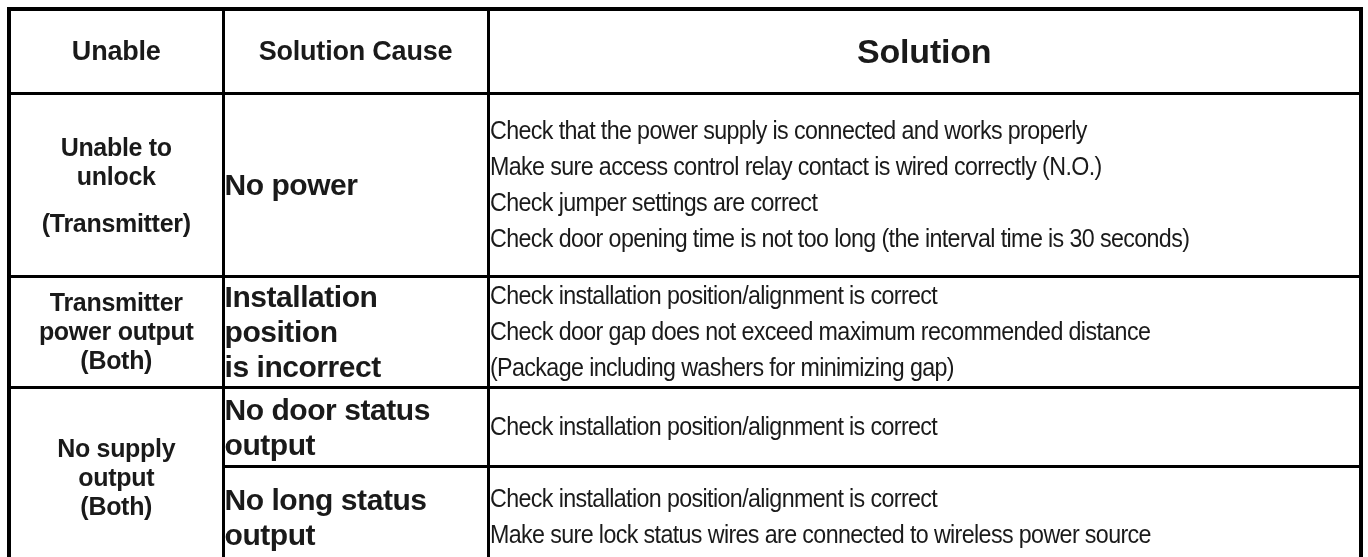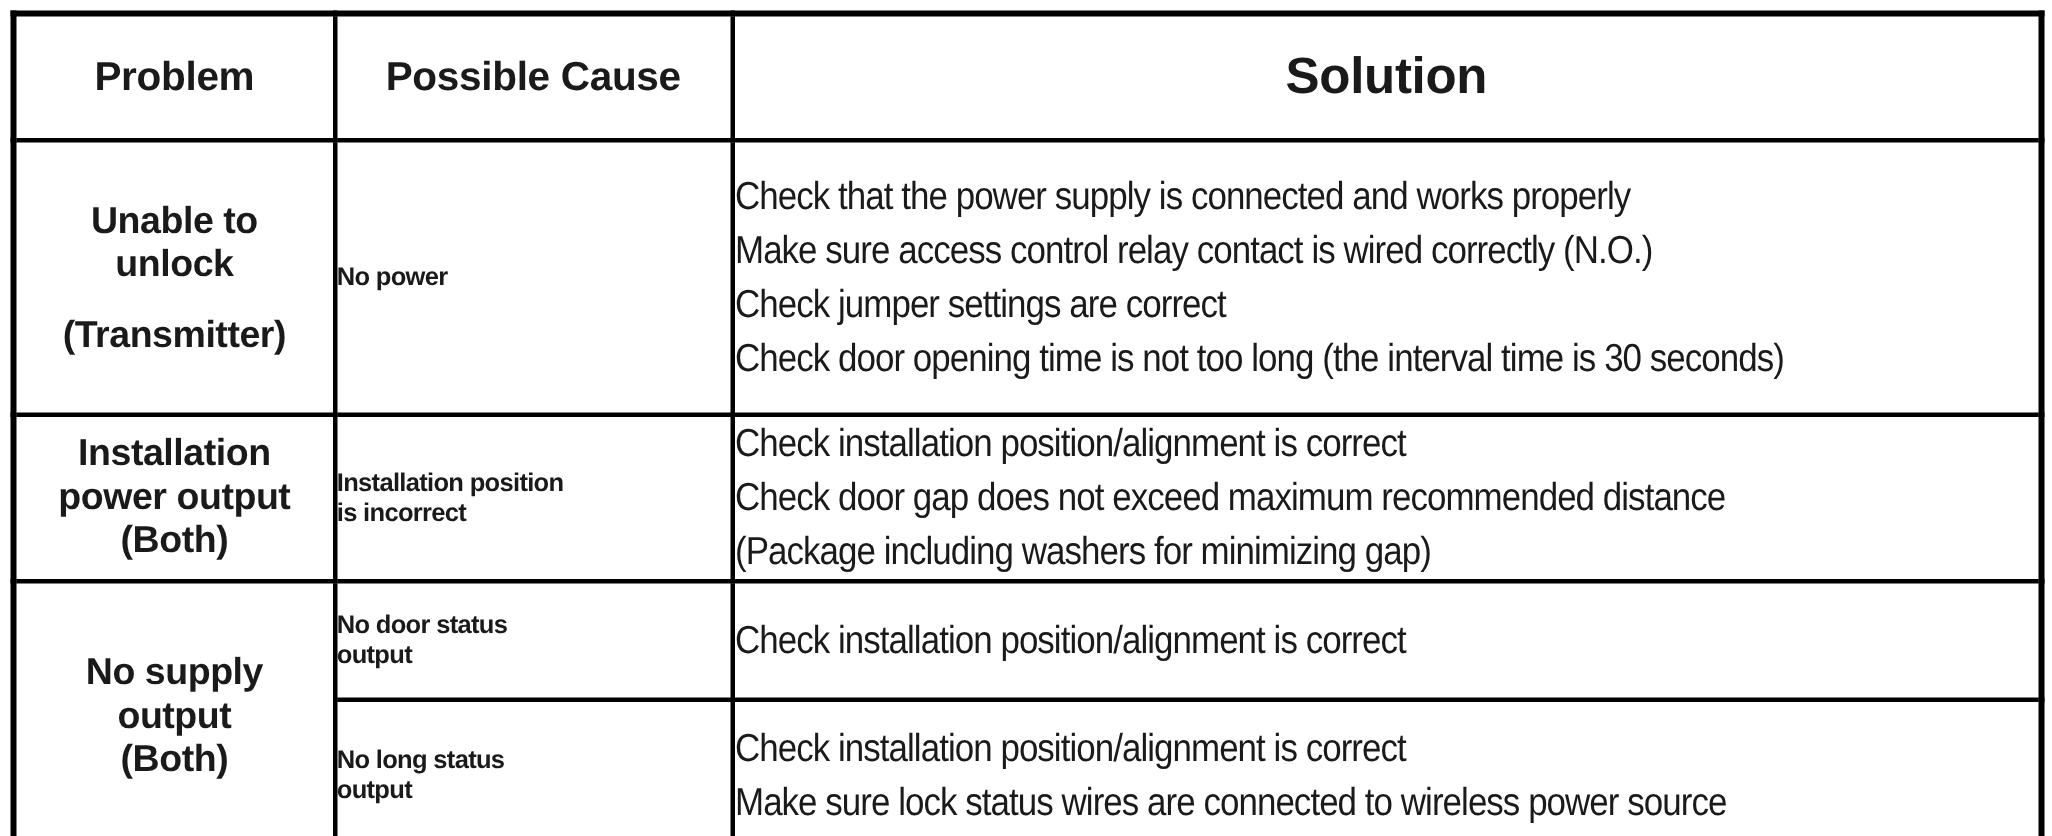--- a/index.html
+++ b/index.html
@@ -71,21 +71,21 @@
   }
   .problem-cell .gap-line {
     display: block;
     margin-top: 0.72em;
   }
 
   
   .cause-cell {
     text-align: left;
     font-weight: bold;
-    font-size: 17px;
+    font-size: 30px;
     line-height: 1.17;
     letter-spacing: -0.45px;
     padding: 4px 4px 4px 14px;
   }
 
   
   .solution-cell {
     text-align: left;
     font-size: 26px;
     font-weight: 400;
@@ -113,22 +113,22 @@
 
 <div class="table-wrap">
   <table class="tbl">
     <colgroup>
       <col class="c-problem">
       <col class="c-cause">
       <col class="c-solution">
     </colgroup>
     <thead>
       <tr>
-        <th class="hdr-cell">Problem</th>
-        <th class="hdr-cell">Possible Cause</th>
+        <th class="hdr-cell">Unable</th>
+        <th class="hdr-cell">Solution Cause</th>
         <th class="hdr-cell solution-hdr">Solution</th>
       </tr>
     </thead>
     <tbody>
 
       <tr class="row-1">
         <td class="problem-cell" rowspan="1">
           <span class="pline">Unable to</span><br>
           <span class="pline">unlock</span>
           <span class="pline gap-line">(Transmitter)</span>
@@ -139,21 +139,21 @@
         <td class="solution-cell">
           <span class="sline">Check that the power supply is connected and works properly</span>
           <span class="sline">Make sure access control relay contact is wired correctly (N.O.)</span>
           <span class="sline">Check jumper settings are correct</span>
           <span class="sline">Check door opening time is not too long (the interval time is 30 seconds)</span>
         </td>
       </tr>
 
       <tr class="row-2">
         <td class="problem-cell">
-          <span class="pline">Installation</span><br>
+          <span class="pline">Transmitter</span><br>
           <span class="pline">power output</span><br>
           <span class="pline">(Both)</span>
         </td>
         <td class="cause-cell">
           <span class="cline">Installation position</span><br>
           <span class="cline">is incorrect</span>
         </td>
         <td class="solution-cell">
           <span class="sline">Check installation position/alignment is correct</span>
           <span class="sline">Check door gap does not exceed maximum recommended distance</span>

